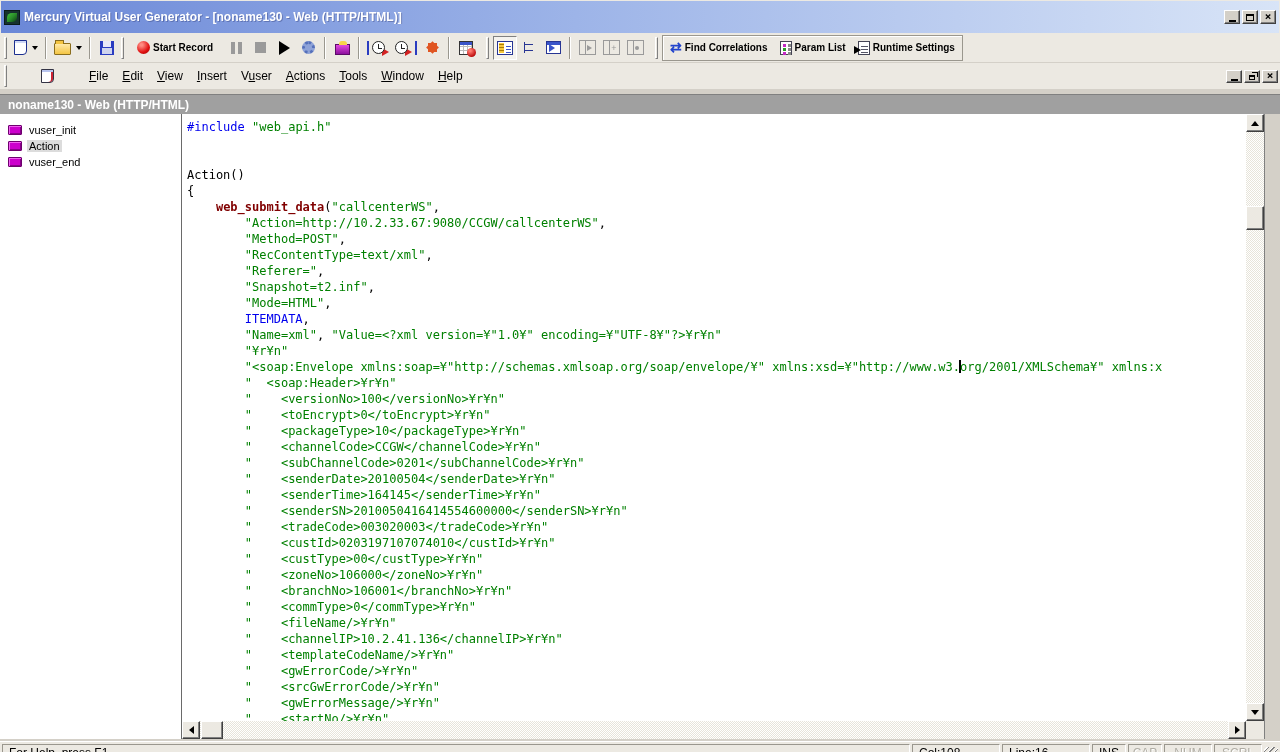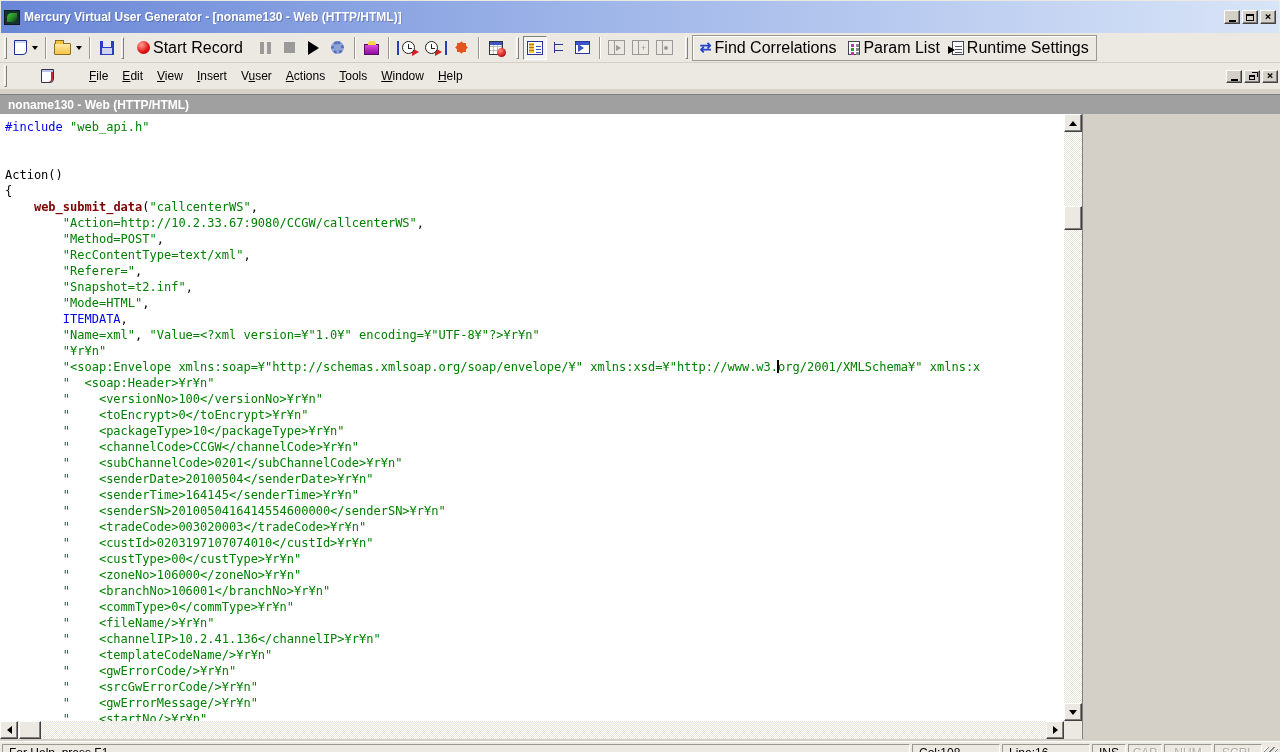--- a/index.html
+++ b/index.html
@@ -28,21 +28,21 @@
   
   .toolbar { height:30px; background:#ece9e2; display:flex; align-items:center; padding:0 2px;
     border-bottom:1px solid #d4d0c8; }
   .grip { width:3px; height:22px; border:1px solid; border-color:#fff #808080 #808080 #fff; margin:0 4px 0 2px; }
   .sep { width:0; height:22px; border-left:1px solid #9a978e; border-right:1px solid #fff; margin:0 4px; }
   .tbtn { height:24px; min-width:24px; display:flex; align-items:center; justify-content:center;
     gap:3px; padding:0 2px; background:transparent; border:1px solid transparent; }
   .tbtn.pressed { border-color:#808080 #fff #fff #808080; background:#f5f3ee; }
   .tbtn .caret { width:0; height:0; border-left:3px solid transparent; border-right:3px solid transparent;
     border-top:4px solid #000; margin-left:2px; }
-  .tbtn-label { font-size:16px; color:#000; white-space:nowrap; }
+  .tbtn-label { font-size:10px; color:#000; white-space:nowrap;font-weight:bold; }
   .toolbox { display:flex; align-items:center; height:26px; border:1px solid #9a978e;
     box-shadow:inset 1px 1px 0 #fff; padding:0 4px; background:#ece9e2; gap:6px; }
 
   
   .i-new { width:13px; height:15px; background:#fff; border:1px solid #1c2f8f; border-radius:0 0 4px 0;
     box-shadow:inset 0 2px 0 #cfd8f5; }
   .i-open { width:17px; height:12px; position:relative; background:linear-gradient(#ffe9a8,#f4c543);
     border:1px solid #8a6d1d; border-radius:1px; margin-top:2px; }
   .i-open::before { content:""; position:absolute; top:-4px; left:0; width:7px; height:3px;
     background:#f4c543; border:1px solid #8a6d1d; border-bottom:none; }
@@ -316,20 +316,34 @@
   </span>
 </div>
 
 <div class="gap-row"></div>
 
 <div class="captionbar">
   <span>noname130 - Web (HTTP/HTML)</span>
 </div>
 
 <div class="main">
+  <div class="sidebar" id="sidebar">
+      <div class="side-item">
+        <span class="i-brick"></span>
+        <span class="lbl">vuser_init</span>
+      </div>
+      <div class="side-item selected">
+        <span class="i-brick"></span>
+        <span class="lbl">Action</span>
+      </div>
+      <div class="side-item">
+        <span class="i-brick"></span>
+        <span class="lbl">vuser_end</span>
+      </div>
+    </div>
 
   <div class="editor-zone">
     <div class="code" id="code"><div class="line"><span class="c-k">#include </span><span class="c-s">"web_api.h"</span></div><div class="line"></div><div class="line"></div><div class="line"><span class="c-p">Action()</span></div><div class="line"><span class="c-p">{</span></div><div class="line"><span class="c-p">    </span><span class="c-f">web_submit_data</span><span class="c-p">(</span><span class="c-s">"callcenterWS"</span><span class="c-p">,</span></div><div class="line"><span class="c-p">        </span><span class="c-s">"Action=http://10.2.33.67:9080/CCGW/callcenterWS"</span><span class="c-p">,</span></div><div class="line"><span class="c-p">        </span><span class="c-s">"Method=POST"</span><span class="c-p">,</span></div><div class="line"><span class="c-p">        </span><span class="c-s">"RecContentType=text/xml"</span><span class="c-p">,</span></div><div class="line"><span class="c-p">        </span><span class="c-s">"Referer="</span><span class="c-p">,</span></div><div class="line"><span class="c-p">        </span><span class="c-s">"Snapshot=t2.inf"</span><span class="c-p">,</span></div><div class="line"><span class="c-p">        </span><span class="c-s">"Mode=HTML"</span><span class="c-p">,</span></div><div class="line"><span class="c-p">        </span><span class="c-k">ITEMDATA</span><span class="c-p">,</span></div><div class="line"><span class="c-p">        </span><span class="c-s">"Name=xml"</span><span class="c-p">, </span><span class="c-s">"Value=&lt;?xml version=¥"1.0¥" encoding=¥"UTF-8¥"?&gt;¥r¥n"</span></div><div class="line"><span class="c-p">        </span><span class="c-s">"¥r¥n"</span></div><div class="line"><span class="c-p">        </span><span class="c-s">"&lt;soap:Envelope xmlns:soap=¥"http://schemas.xmlsoap.org/soap/envelope/¥" xmlns:xsd=¥"http://www.w3.</span><span class="cursor"></span><span class="c-s">org/2001/XMLSchema¥" xmlns:x</span></div><div class="line"><span class="c-p">        </span><span class="c-s">"  &lt;soap:Header&gt;¥r¥n"</span></div><div class="line"><span class="c-p">        </span><span class="c-s">"    &lt;versionNo&gt;100&lt;/versionNo&gt;¥r¥n"</span></div><div class="line"><span class="c-p">        </span><span class="c-s">"    &lt;toEncrypt&gt;0&lt;/toEncrypt&gt;¥r¥n"</span></div><div class="line"><span class="c-p">        </span><span class="c-s">"    &lt;packageType&gt;10&lt;/packageType&gt;¥r¥n"</span></div><div class="line"><span class="c-p">        </span><span class="c-s">"    &lt;channelCode&gt;CCGW&lt;/channelCode&gt;¥r¥n"</span></div><div class="line"><span class="c-p">        </span><span class="c-s">"    &lt;subChannelCode&gt;0201&lt;/subChannelCode&gt;¥r¥n"</span></div><div class="line"><span class="c-p">        </span><span class="c-s">"    &lt;senderDate&gt;20100504&lt;/senderDate&gt;¥r¥n"</span></div><div class="line"><span class="c-p">        </span><span class="c-s">"    &lt;senderTime&gt;164145&lt;/senderTime&gt;¥r¥n"</span></div><div class="line"><span class="c-p">        </span><span class="c-s">"    &lt;senderSN&gt;2010050416414554600000&lt;/senderSN&gt;¥r¥n"</span></div><div class="line"><span class="c-p">        </span><span class="c-s">"    &lt;tradeCode&gt;003020003&lt;/tradeCode&gt;¥r¥n"</span></div><div class="line"><span class="c-p">        </span><span class="c-s">"    &lt;custId&gt;0203197107074010&lt;/custId&gt;¥r¥n"</span></div><div class="line"><span class="c-p">        </span><span class="c-s">"    &lt;custType&gt;00&lt;/custType&gt;¥r¥n"</span></div><div class="line"><span class="c-p">        </span><span class="c-s">"    &lt;zoneNo&gt;106000&lt;/zoneNo&gt;¥r¥n"</span></div><div class="line"><span class="c-p">        </span><span class="c-s">"    &lt;branchNo&gt;106001&lt;/branchNo&gt;¥r¥n"</span></div><div class="line"><span class="c-p">        </span><span class="c-s">"    &lt;commType&gt;0&lt;/commType&gt;¥r¥n"</span></div><div class="line"><span class="c-p">        </span><span class="c-s">"    &lt;fileName/&gt;¥r¥n"</span></div><div class="line"><span class="c-p">        </span><span class="c-s">"    &lt;channelIP&gt;10.2.41.136&lt;/channelIP&gt;¥r¥n"</span></div><div class="line"><span class="c-p">        </span><span class="c-s">"    &lt;templateCodeName/&gt;¥r¥n"</span></div><div class="line"><span class="c-p">        </span><span class="c-s">"    &lt;gwErrorCode/&gt;¥r¥n"</span></div><div class="line"><span class="c-p">        </span><span class="c-s">"    &lt;srcGwErrorCode/&gt;¥r¥n"</span></div><div class="line"><span class="c-p">        </span><span class="c-s">"    &lt;gwErrorMessage/&gt;¥r¥n"</span></div><div class="line"><span class="c-p">        </span><span class="c-s">"    &lt;startNo/&gt;¥r¥n"</span></div></div>
 
     <div class="vscroll">
       <span class="sb-btn" style="top:0; right:0;">
           <span class="arr up"></span>
         </span>
       <span class="sb-thumb" style="top:92px; right:0; width:18px; height:24px;"></span>
       <span class="sb-btn" style="bottom:0; right:0;">

